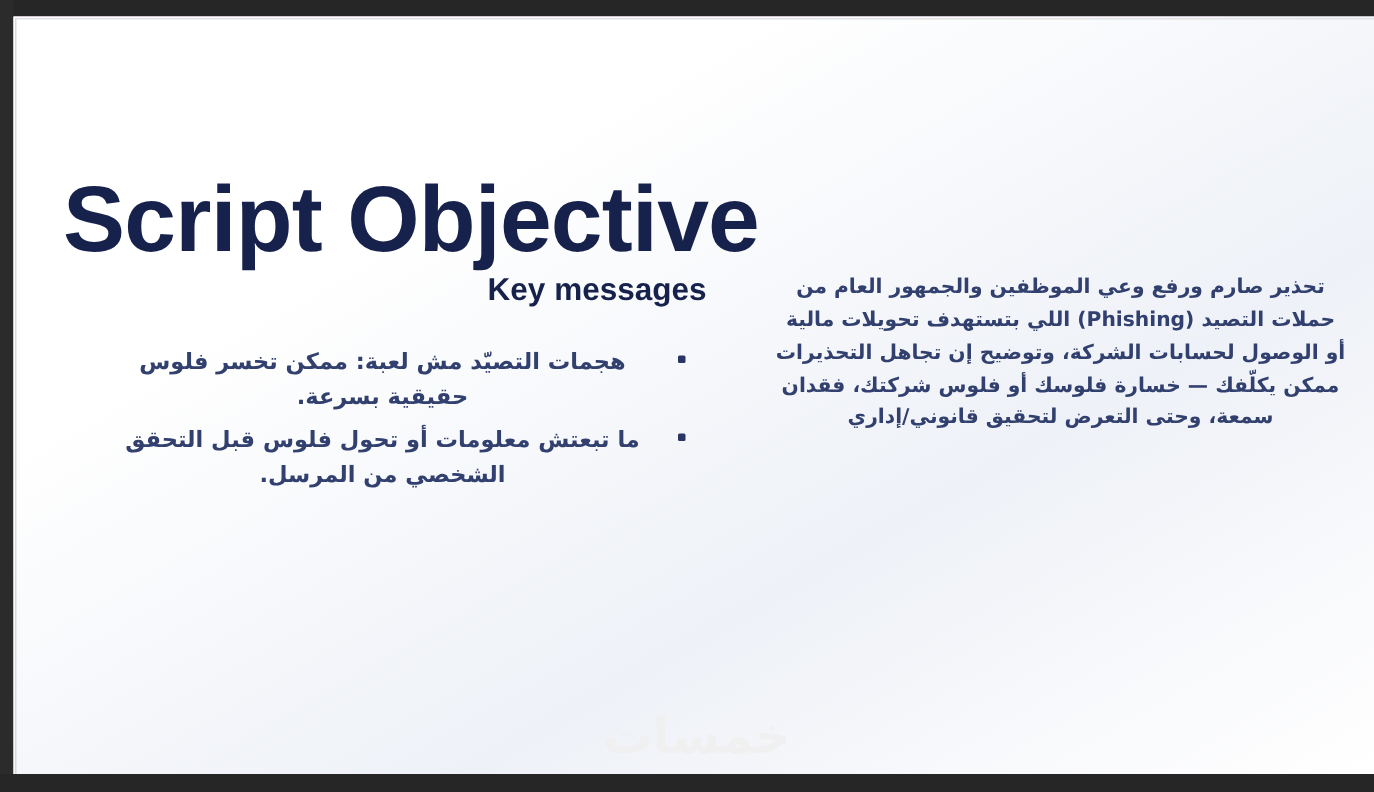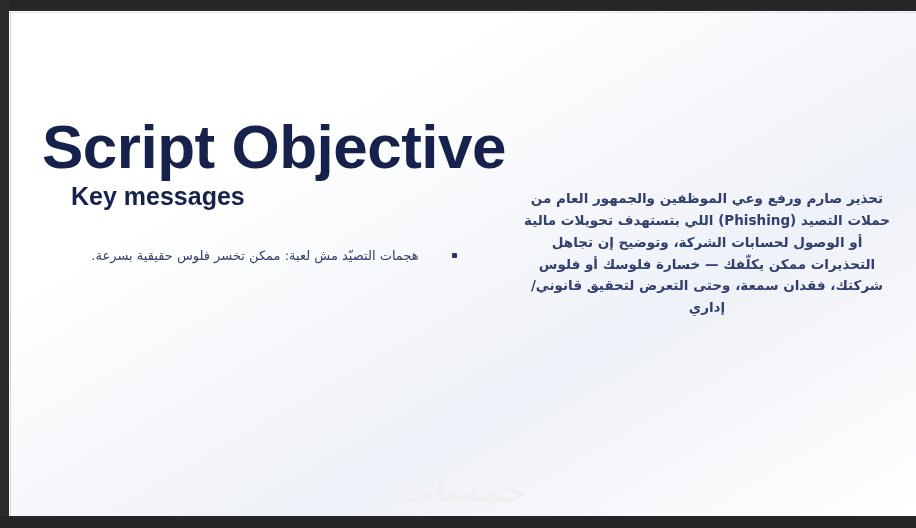--- a/index.html
+++ b/index.html
@@ -85,42 +85,42 @@
     height: 260px;
   }
   .col {
     position: absolute;
     top: 0;
   }
   .col-left  { left: 60px;  width: 400px; }
   .col-right { left: 505px; width: 382px; }
 
   .col-heading {
-    text-align: left;
-    font-size: 25px;
+    text-align: right;
+    font-size: 21px;
     font-weight: bold;
     color: #16224c;
     font-family: "Liberation Sans", "DejaVu Sans", sans-serif;
-    margin: 0 0 35px 0;
+    margin: 0 0 24px 0;
     line-height: 1.2;
   }
 
   
   .bullet-list {
     direction: rtl;
     list-style: none;
     margin: 0;
     padding: 0 14px 0 0;
     text-align: center;
   }
   .bullet-list li {
     position: relative;
-    font-size: 13px;
+    font-size: 15px;
     line-height: 1.55;
-    font-weight: normal;
+    font-weight: bold;
     color: #31406e;
     margin: 0 0 5px 0;
     padding-right: 18px;
     font-family: "DejaVu Sans", sans-serif;
   }
   .bullet-dot {
     position: absolute;
     right: 0;
     top: 7px;
     width: 5px;
@@ -130,21 +130,21 @@
   }
 
   
   .goal-paragraph {
     direction: rtl;
     text-align: center;
     font-size: 13.5px;
     line-height: 1.62;
     font-weight: bold;
     color: #31406e;
-    margin: 7px;
+    margin: 0;
     font-family: "DejaVu Sans", sans-serif;
   }
 
   
   .watermark {
     position: absolute;
     left: 0;
     bottom: 6px;
     width: 907px;
     text-align: center;
@@ -173,20 +173,24 @@
       <div class="columns">
 
         <div class="col col-left">
           <h2 class="col-heading">Key messages</h2>
 
           <ul class="bullet-list">
             <li>
               <span class="bullet-dot"></span>
               <span>هجمات التصيّد مش لعبة: ممكن تخسر فلوس حقيقية بسرعة.</span>
             </li>
+            <li>
+              <span class="bullet-dot"></span>
+              <span>ما تبعتش معلومات أو تحول فلوس قبل التحقق الشخصي من المرسل.</span>
+            </li>
           </ul>
         </div>
 
         <div class="col col-right">
 
           <p class="goal-paragraph">تحذير صارم ورفع وعي الموظفين والجمهور العام من حملات التصيد (Phishing) اللي بتستهدف تحويلات مالية أو الوصول لحسابات الشركة، وتوضيح إن تجاهل التحذيرات ممكن يكلّفك — خسارة فلوسك أو فلوس شركتك، فقدان سمعة، وحتى التعرض لتحقيق قانوني/إداري</p>
         </div>
 
       </div>
 

